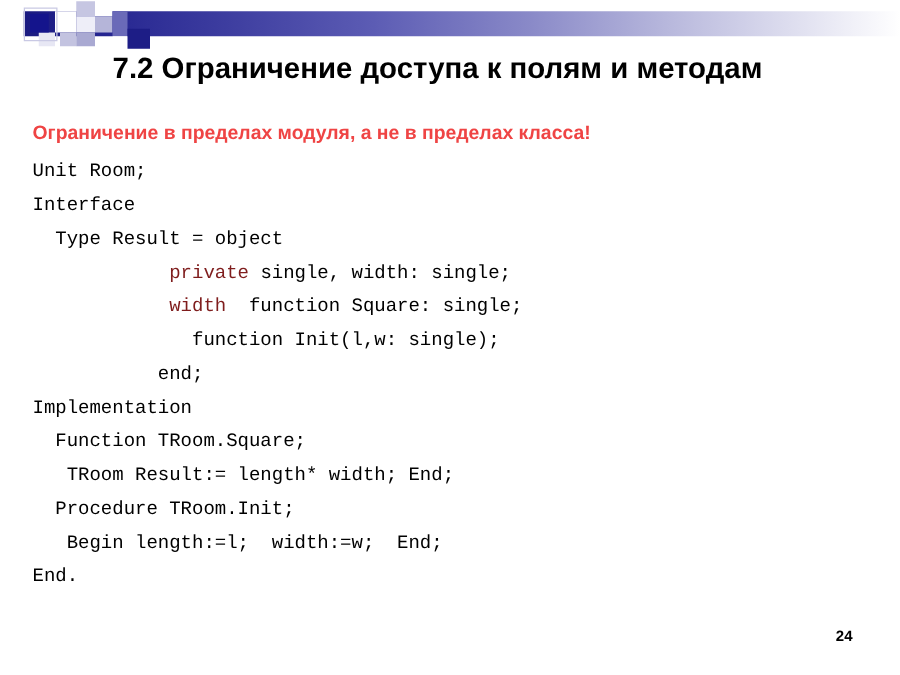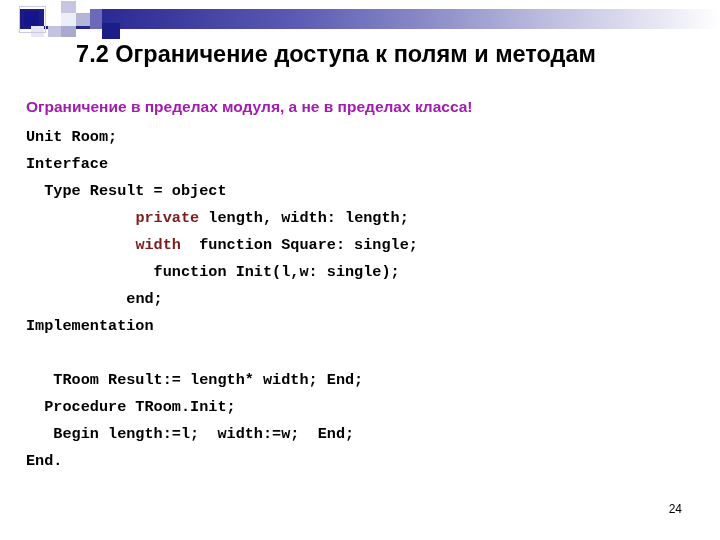--- a/index.html
+++ b/index.html
@@ -54,65 +54,65 @@
   .sq-i { left: 61px;  top: 26px; width: 15px; height: 11px; background: #a9a9d2; }
   .sq-j { left: 90px;  top: 9px;  width: 12px; height: 20px; background: #6a6ab8; }
   .sq-k { left: 90px;  top: 29px; width: 12px; height: 8px;  background: #ffffff; }
   .sq-l { left: 102px; top: 23px; width: 18px; height: 16px; background: #1d1d86; }
   .sq-white-1 { left: 0px;  top: 0px;  width: 19px; height: 40px; background: #ffffff; }
   .sq-white-2 { left: 44px; top: 9px;  width: 17px; height: 17px; background: #ffffff; }
 
   
   #slide-title {
     position: absolute;
-    left: 0;
+    left: 14px;
     top: 41px;
     width: 672px;
     text-align: center;
     font-size: 23.5px;
     font-weight: bold;
     color: #000000;
     letter-spacing: 0px;
     white-space: nowrap;
   }
 
   
   #content-body {
     position: absolute;
     left: 26px;
     top: 96px;
     width: 680px;
   }
   #subtitle {
     font-size: 15.5px;
     font-weight: bold;
-    color: #a21caf;
+    color: #ef4444;
     line-height: 22px;
     white-space: nowrap;
     margin-bottom: 6px;
   }
   .code-line {
     font-family: "Liberation Mono", "DejaVu Sans Mono", monospace;
     font-size: 15.2px;
-    font-weight: bold;
+    font-weight: normal;
     color: #000000;
     line-height: 27px;
     white-space: pre;
   }
   .kw-red {
     color: #7f1d1d;
   }
 
   
   #page-number {
     position: absolute;
     right: 38px;
     bottom: 24px;
     font-size: 12px;
-    font-weight: normal;
+    font-weight: bold;
     color: #000000;
   }
 </style>
 </head>
 <body>
 
 <div id="header-decoration">
   <div class="grad-bar"></div>
   <div class="sq sq-e"></div>
   <div class="sq sq-g"></div>
@@ -131,26 +131,26 @@
 </div>
 
 <div id="slide-title">7.2 Ограничение доступа к полям и методам</div>
 
 <div id="content-body">
   <div id="subtitle">Ограничение в пределах модуля, а не в пределах класса!</div>
   <div id="code-block">
       <div class="code-line"><span></span><span>Unit Room;</span></div>
       <div class="code-line"><span></span><span>Interface</span></div>
       <div class="code-line"><span>  </span><span>Type Result = object</span></div>
-      <div class="code-line"><span>            </span><span class="kw-red">private</span><span> length, width: length;</span></div>
+      <div class="code-line"><span>            </span><span class="kw-red">private</span><span> single, width: single;</span></div>
       <div class="code-line"><span>            </span><span class="kw-red">width</span><span>  function Square: single;</span></div>
       <div class="code-line"><span>              </span><span>function Init(l,w: single);</span></div>
       <div class="code-line"><span>           </span><span>end;</span></div>
       <div class="code-line"><span></span><span>Implementation</span></div>
-      <div class="code-line"><span>  </span></div>
+      <div class="code-line"><span>  </span><span>Function TRoom.Square;</span></div>
       <div class="code-line"><span>  </span><span> TRoom Result:= length* width; End;</span></div>
       <div class="code-line"><span>  </span><span>Procedure TRoom.Init;</span></div>
       <div class="code-line"><span>  </span><span> Begin length:=l;  width:=w;  End;</span></div>
       <div class="code-line"><span></span><span>End.</span></div>
     </div>
 </div>
 
 <div id="page-number">24</div>
 
 </body></html>

